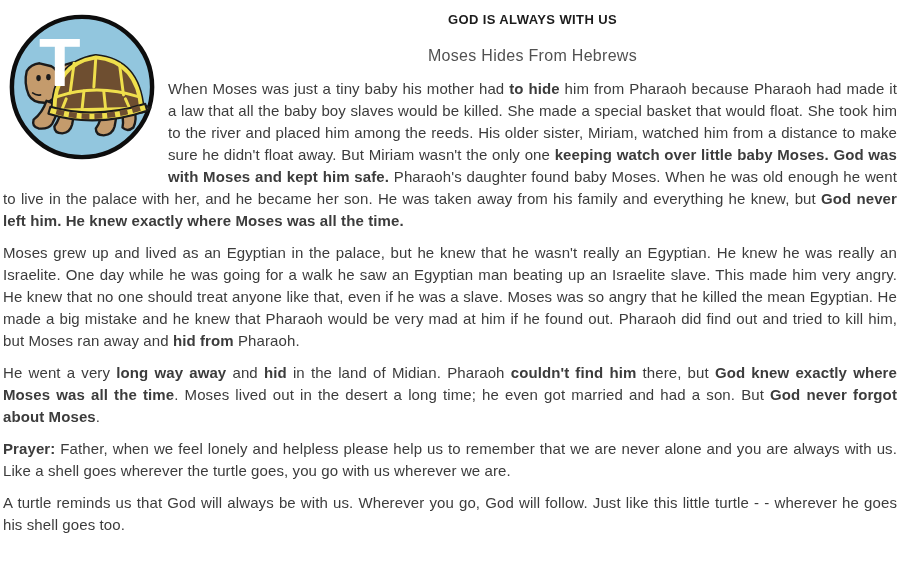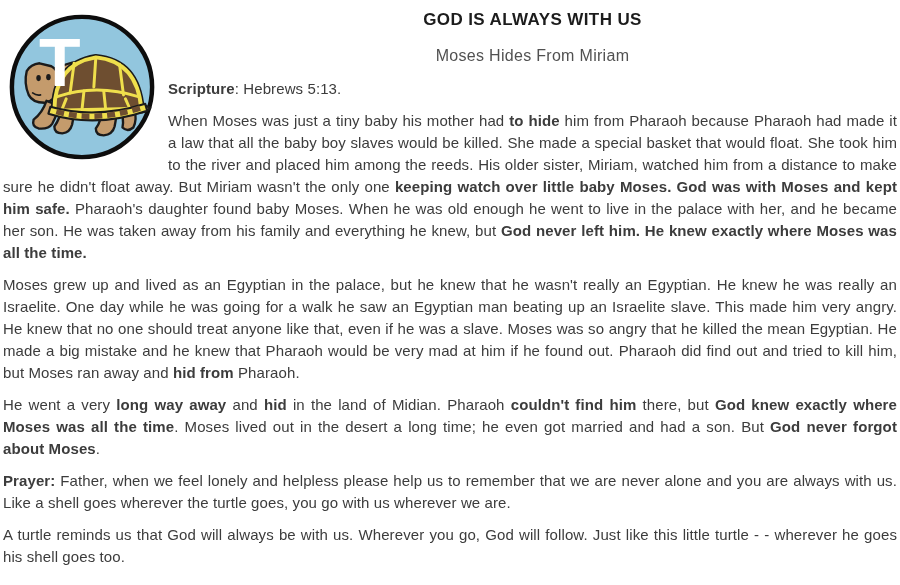--- a/index.html
+++ b/index.html
@@ -25,21 +25,21 @@
     left: 36px; top: 20px;
     font-size: 68px; line-height: 1;
     font-weight: bold;
     color: var(--letter, #ffffff);
     letter-spacing: 0;
     user-select: none;
   }
 
   .title {
     margin: 8px 0 16px 0;
-    font-size: 17px; line-height: 20px;
+    font-size: 13px; line-height: 20px;
     font-weight: bold;
     color: var(--title-text, #1c1c1c);
     text-align: center;
     letter-spacing: 0.4px;
   }
   .subtitle {
     margin: 13px 0 12px 0;
     font-size: 16px; line-height: 20px;
     font-weight: normal;
     color: var(--subtitle-text, #515151);
@@ -97,22 +97,21 @@
         </g>
 
         <path d="M48,100 Q94,113 144,97 L146,104 Q94,122 46,107 Z" fill="var(--turtle-shell-line)" stroke="var(--turtle-outline)" stroke-width="2.2"></path>
         <path d="M54,105 Q94,116 140,101" fill="none" stroke="var(--turtle-shell)" stroke-width="5.5" stroke-dasharray="8 5" stroke-linecap="butt"></path>
       </g>
     </svg>
     <span class="letter">T</span>
   </div>
 
   <h1 class="title">GOD IS ALWAYS WITH US</h1>
-  <h2 class="subtitle">Moses Hides From Miriam</h2>
+  <h2 class="subtitle">Moses Hides From Hebrews</h2>
 
-  <p class="body-par"><span class="b">Scripture</span><span>: Hebrews 5:13.</span></p>
   <p class="body-par"><span>When Moses was just a tiny baby his mother had </span><span class="b">to hide</span><span> him from Pharaoh because Pharaoh had made it a law that all the baby boy slaves would be killed. She made a special basket that would float. She took him to the river and placed him among the reeds. His older sister, Miriam, watched him from a distance to make sure he didn't float away. But Miriam wasn't the only one </span><span class="b">keeping watch over little baby Moses. God was with Moses and kept him safe.</span><span> Pharaoh's daughter found baby Moses. When he was old enough he went to live in the palace with her, and he became her son. He was taken away from his family and everything he knew, but </span><span class="b">God never left him. He knew exactly where Moses was all the time.</span></p>
   <p class="body-par"><span>Moses grew up and lived as an Egyptian in the palace, but he knew that he wasn't really an Egyptian. He knew he was really an Israelite. One day while he was going for a walk he saw an Egyptian man beating up an Israelite slave. This made him very angry. He knew that no one should treat anyone like that, even if he was a slave. Moses was so angry that he killed the mean Egyptian. He made a big mistake and he knew that Pharaoh would be very mad at him if he found out. Pharaoh did find out and tried to kill him, but Moses ran away and </span><span class="b">hid from</span><span> Pharaoh.</span></p>
   <p class="body-par"><span>He went a very </span><span class="b">long way away</span><span> and </span><span class="b">hid</span><span> in the land of Midian. Pharaoh </span><span class="b">couldn't find him</span><span> there, but </span><span class="b">God knew exactly where Moses was all the time</span><span>. Moses lived out in the desert a long time; he even got married and had a son. But </span><span class="b">God never forgot about Moses</span><span>.</span></p>
   <p class="body-par"><span class="b">Prayer:</span><span> Father, when we feel lonely and helpless please help us to remember that we are never alone and you are always with us. Like a shell goes wherever the turtle goes, you go with us wherever we are.</span></p>
   <p class="body-par"><span>A turtle reminds us that God will always be with us. Wherever you go, God will follow. Just like this little turtle - - wherever he goes his shell goes too.</span></p>
 
 </div>
 
 </body></html>

